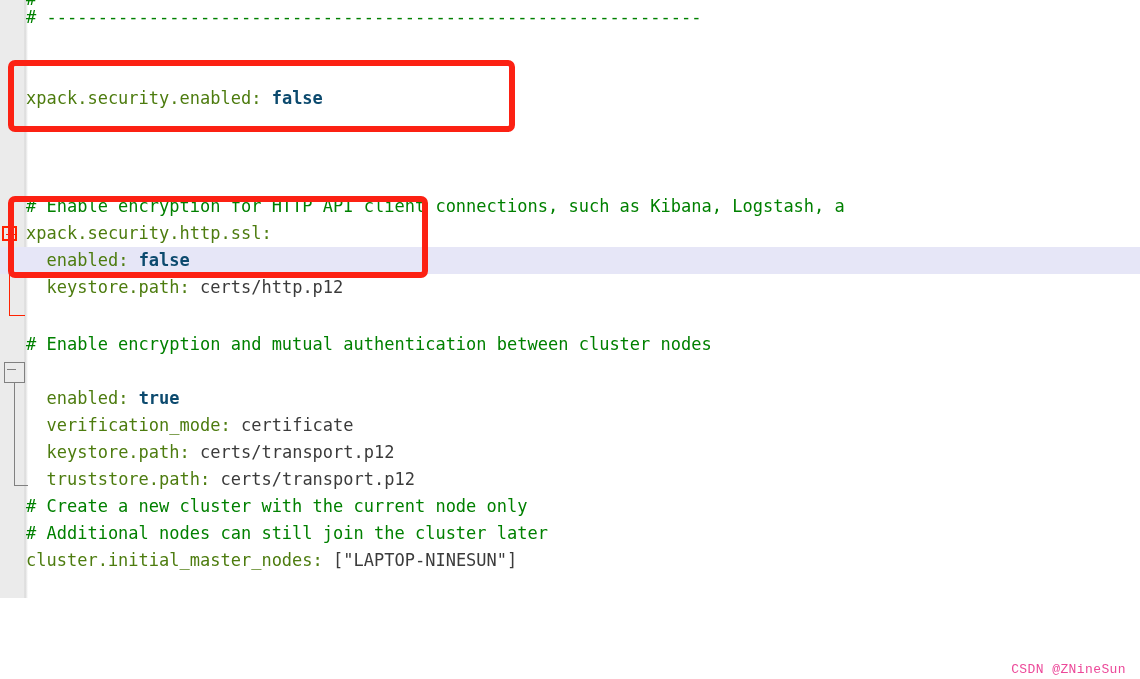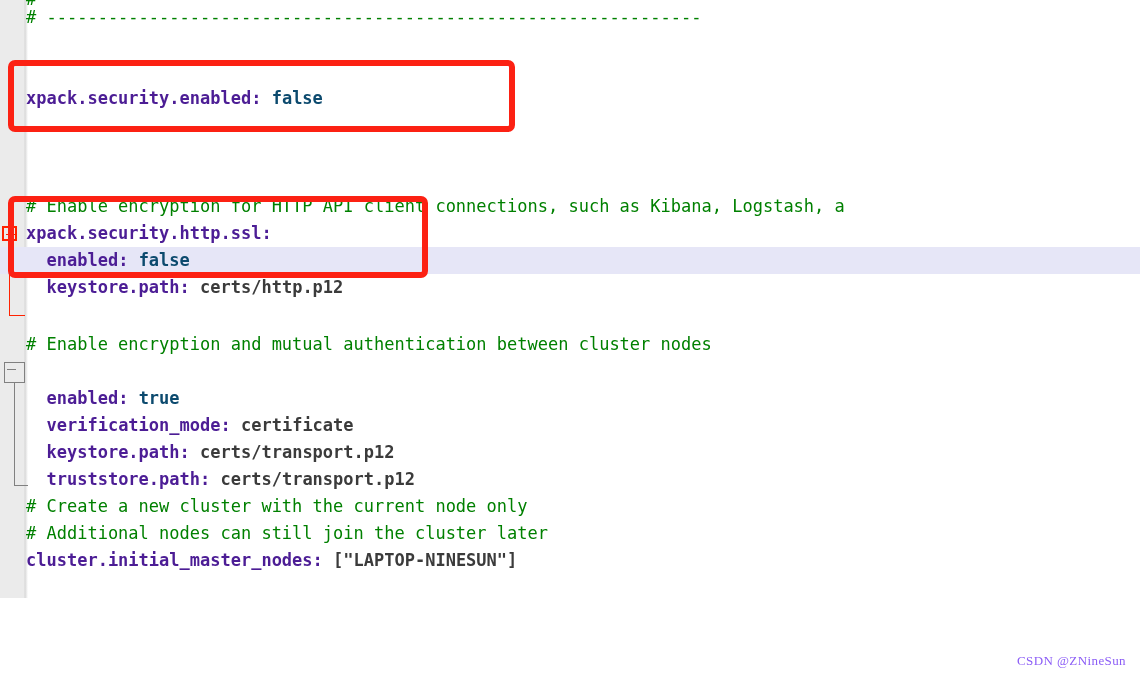--- a/index.html
+++ b/index.html
@@ -59,23 +59,23 @@
     position: absolute;
     left: 26px;
     top: 0;
   }
   .hl {
     background: #e6e6f7;
   }
 
   
   .cmt  { color: #008000; font-weight: normal; }
-  .key  { color: #4c1d95; font-weight: bold; }
+  .key  { color: #4d7c0f; font-weight: normal; }
   .bool { color: #0c4a6e; font-weight: bold; }
-  .str  { color: #3b3b3b; font-weight: bold; }
+  .str  { color: #3b3b3b; font-weight: normal; }
 
   
   .fold-box {
     position: absolute;
     width: 15px;
     height: 15px;
     box-sizing: border-box;
     background: #ebebeb;
   }
   .fold-box::after {
@@ -104,24 +104,24 @@
     border: 6px solid #fc2113;
     border-radius: 7px;
     box-sizing: border-box;
     pointer-events: none;
   }
 
   
   .watermark {
     position: absolute;
     right: 14px;
-    bottom: 10px;
-    font-family: Liberation Serif, serif;
+    bottom: 2px;
+    font-family: Liberation Mono, monospace;
     font-size: 13px;
-    color: #8b5cf6;
+    color: #ec4899;
     letter-spacing: 0.4px;
   }
 
   
   .below {
     position: absolute;
     left: 0;
     top: 598px;
     width: 1140px;
     height: 81px;

